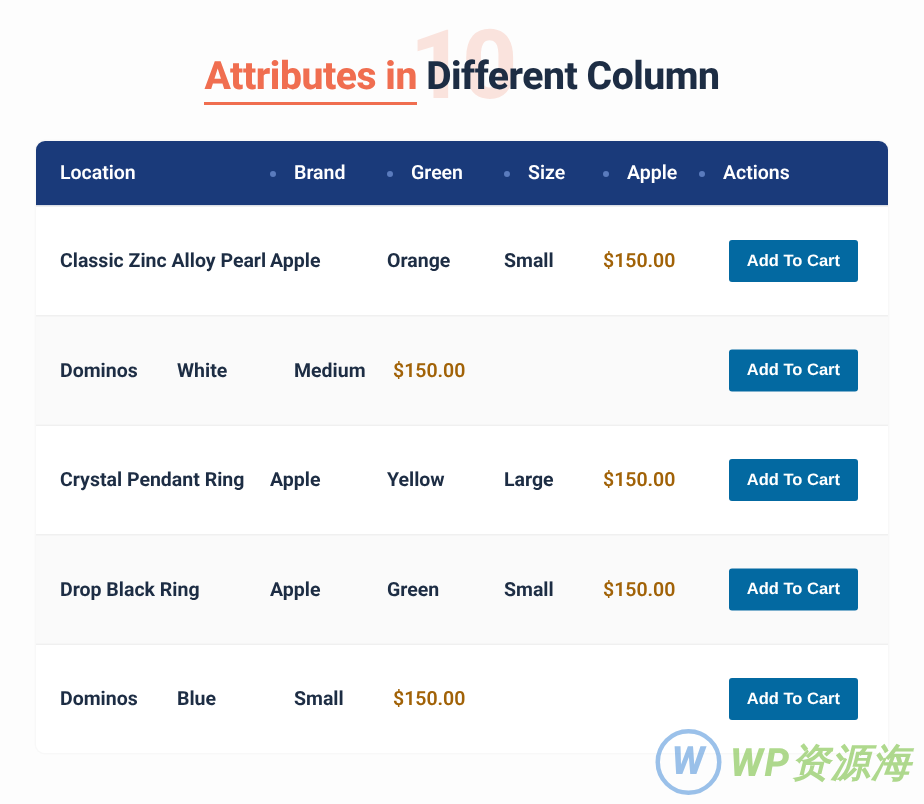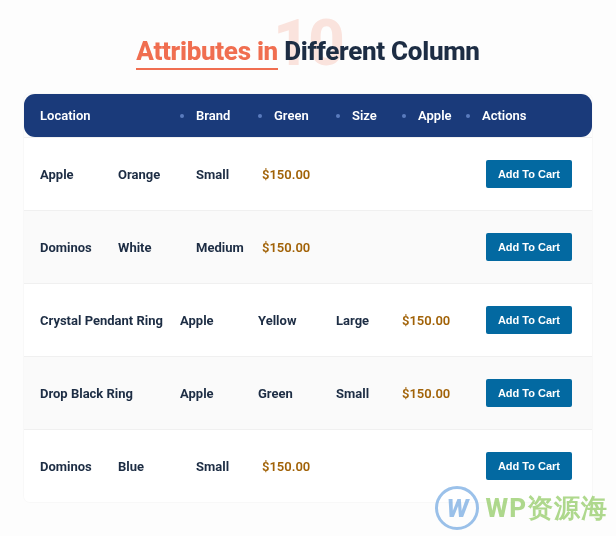--- a/index.html
+++ b/index.html
@@ -48,21 +48,20 @@
     box-shadow:0 0 0 1px rgba(0,0,0,0.02);
   }
   .thead {
     display:flex;
     background:#1a3a7a;
     color:#fff;
     font-size:13px;
     font-weight:600;
     padding:14px 16px;
     align-items:center;
-    border-radius:11px;
   }
   .col-location { flex:0 0 140px; }
   .col-brand    { flex:0 0 78px; }
   .col-color    { flex:0 0 78px; }
   .col-size     { flex:0 0 66px; }
   .col-price    { flex:0 0 64px; }
   .col-actions  { flex:1 1 auto; text-align:left; }
   .bullet-cell { display:flex; align-items:center; gap:12px; }
   .bullet {
     width:4px; height:4px; border-radius:50%;
@@ -109,20 +108,21 @@
     display:flex; align-items:center; justify-content:center;
     opacity:0.55;
   }
   .wm-inner {
     font-size:26px; font-weight:800; color:#4a90d9;
     font-style:italic;
   }
   .wm-text {
     font-size:26px; font-weight:800; color:#7bc043;
     opacity:0.6;
+    font-style:italic;
     letter-spacing:1px;
   }
 </style>
 </head>
 <body>
 
 <div class="heading">
   <div class="bignum">10</div>
   <h1>
     <span class="accent">Attributes in</span><span> Different Column</span>
@@ -149,20 +149,21 @@
       <span class="bullet"></span>
       <span>Apple</span>
     </div>
     <div class="col-actions bullet-cell">
       <span class="bullet"></span>
       <span>Actions</span>
     </div>
   </div>
 
   <div class="row">
+    <div class="col-location">Classic Zinc Alloy Pearl</div>
     <div class="col-brand">Apple</div>
     <div class="col-color">Orange</div>
     <div class="col-size">Small</div>
     <div class="col-price">$150.00</div>
     <div class="col-actions">
         <button class="btn">Add To Cart</button>
       </div>
   </div>
 
   <div class="row alt">

